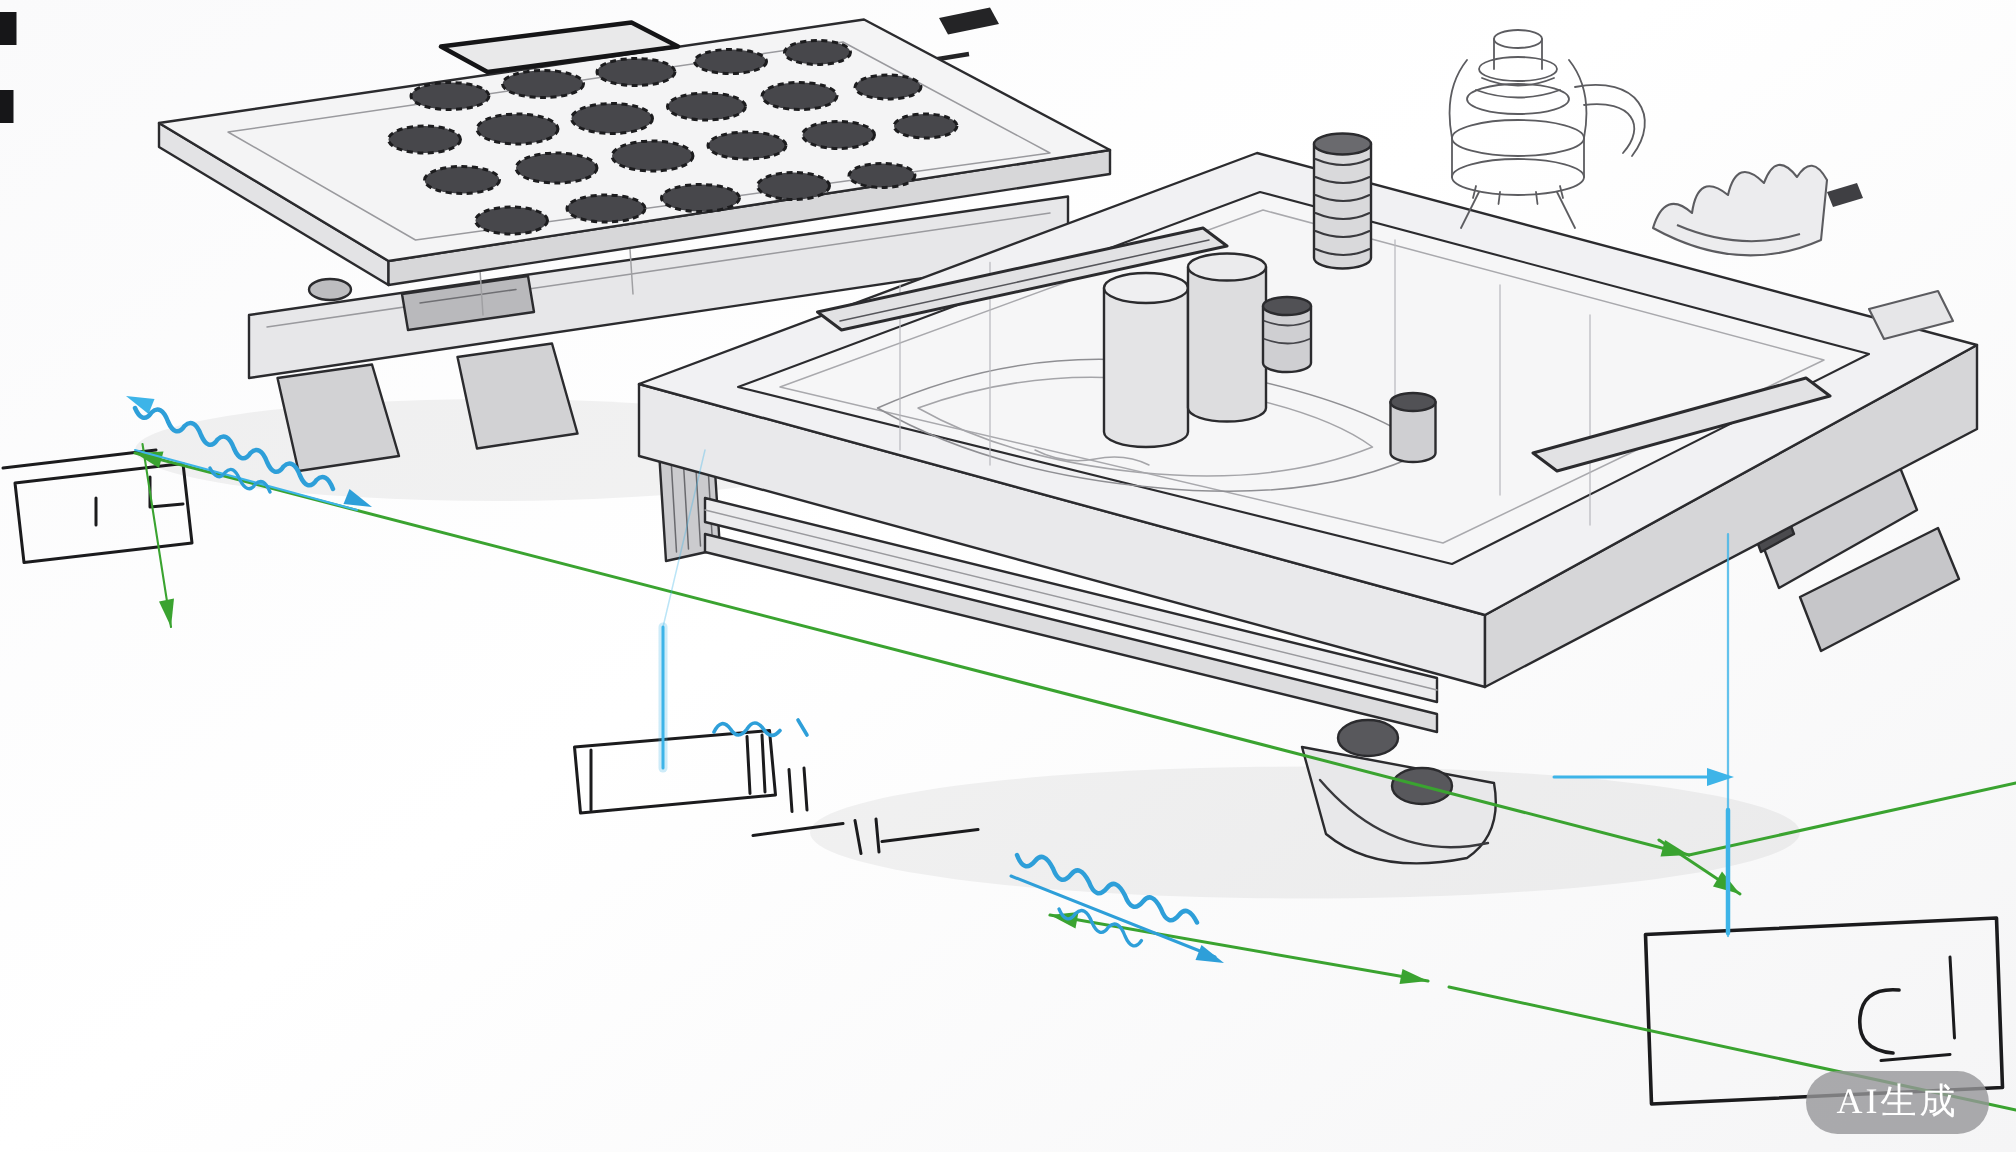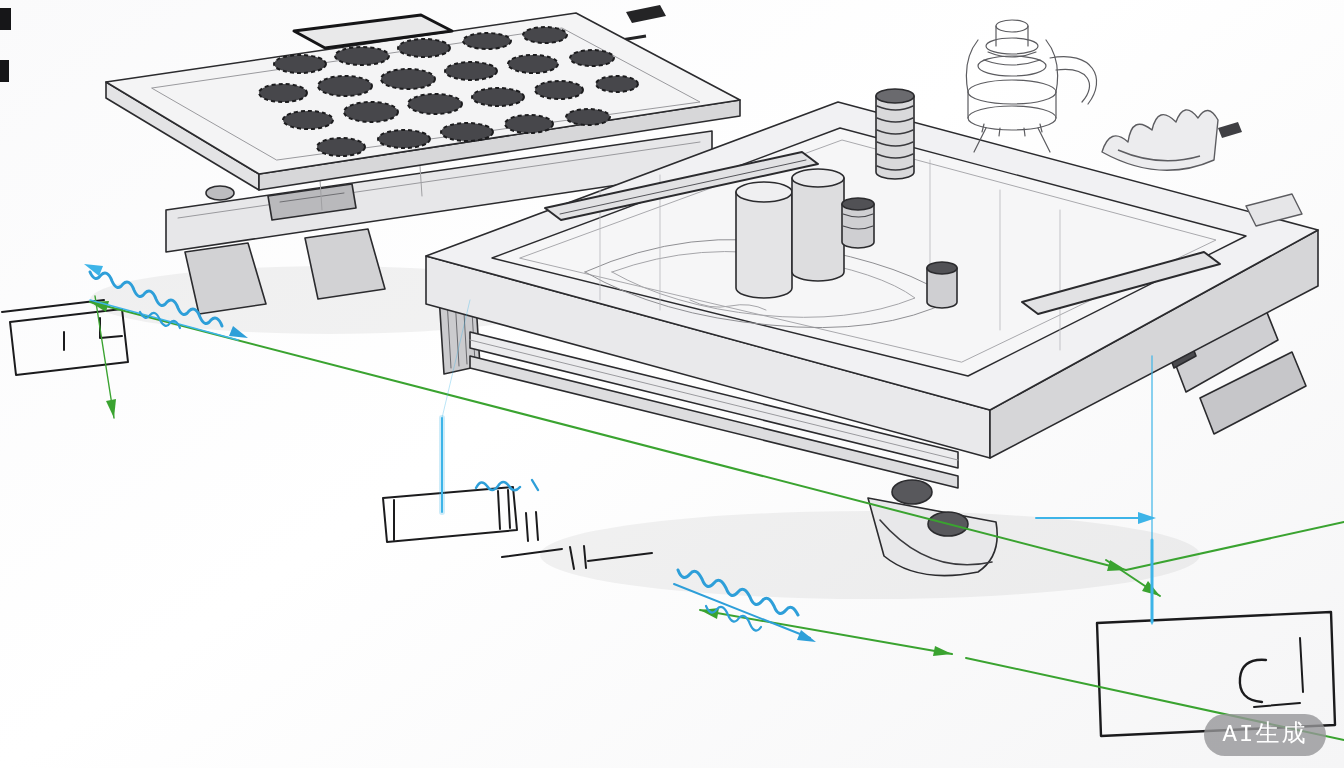--- a/index.html
+++ b/index.html
@@ -1,19 +1,19 @@
 <!DOCTYPE html>
 <html><head>
 <meta charset="utf-8">
 <style>
   html,body{margin:0;padding:0;background:#ffffff;}
   .stage{
     position:relative;width:1344px;height:768px;overflow:hidden;
     background:linear-gradient(145deg,#fafafb 0%,#ffffff 45%,#f5f5f6 100%);
-    font-family:Liberation Mono, monospace;
+    font-family:Liberation Serif, serif;
   }
   .stage svg{position:absolute;left:0;top:0;}
   .watermark{
     position:absolute;right:18px;bottom:12px;width:122px;height:42px;
     border-radius:21px;background:rgba(150,150,152,.8);
     display:flex;align-items:center;justify-content:center;
   }
   .watermark span{color:#ffffff;font-size:24px;letter-spacing:2px;line-height:1;}
 </style>
 </head>

